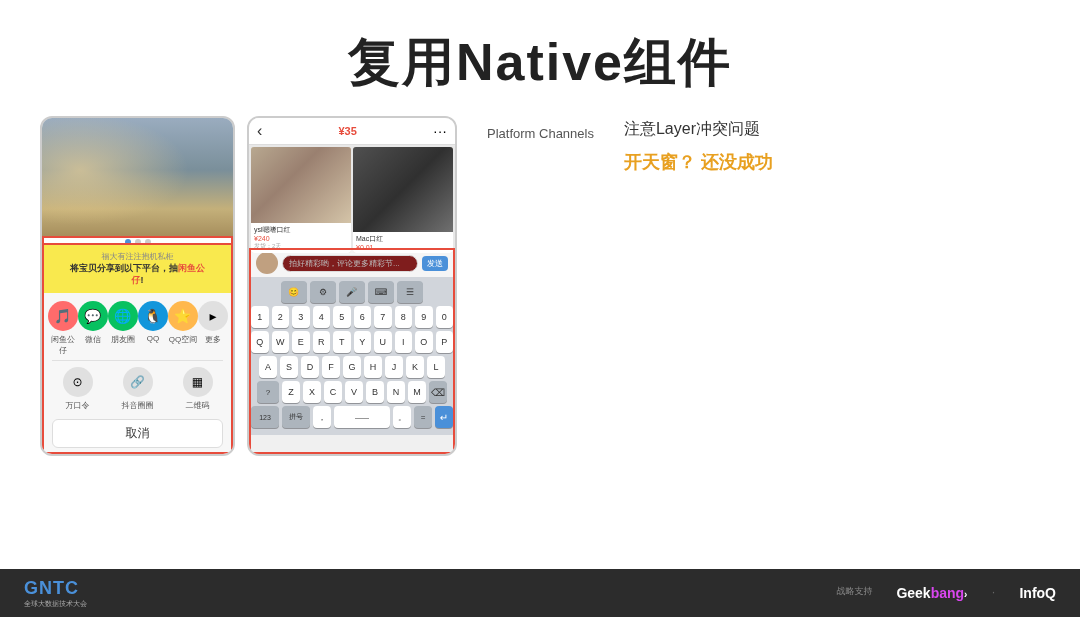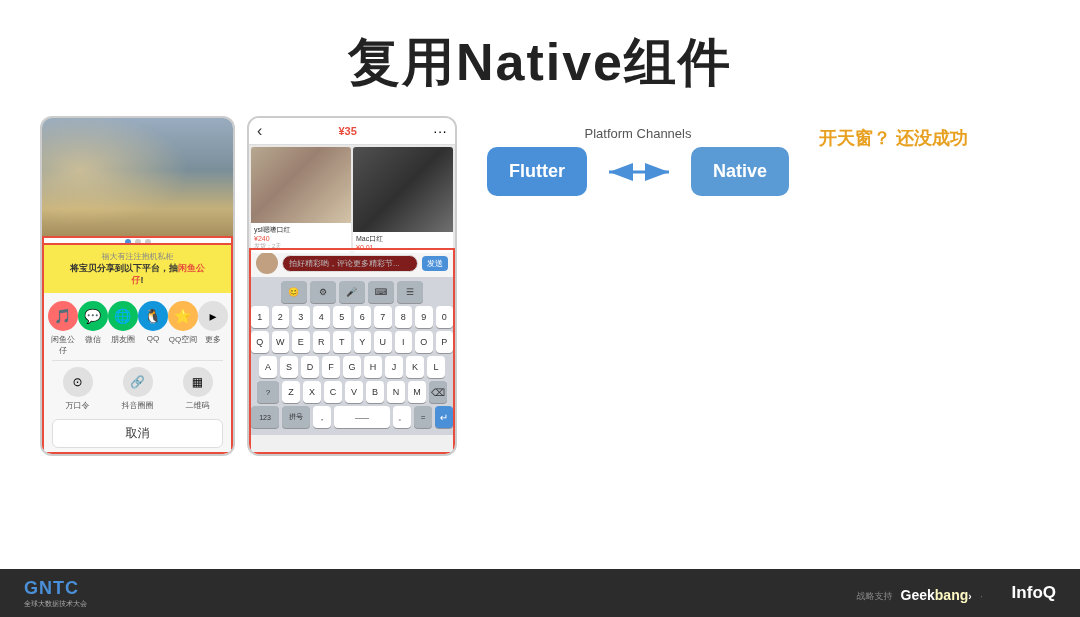--- a/index.html
+++ b/index.html
@@ -310,21 +310,21 @@
     }
     .note-text {
       font-size: 16px;
       color: #333;
       line-height: 1.6;
     }
     .note-highlight {
       font-size: 18px;
       color: #e8a020;
       font-weight: bold;
-      margin-top: 10px;
+      margin-top: 0;
     }
 
     
     .footer {
       position: absolute;
       bottom: 0;
       left: 0;
       right: 0;
       height: 48px;
       background: #2c2c2c;
@@ -343,37 +343,36 @@
       font-weight: bold;
       color: #4a90d9;
       letter-spacing: 1px;
     }
     .footer-logo-sub {
       font-size: 7px;
       color: #aaa;
     }
     .footer-right {
       display: flex;
-      align-items: flex-end;
-      gap: 8px;
+      align-items: flex-start;
+      gap: 24px;
     }
     .footer-powered {
       font-size: 9px;
       color: #888;
     }
     .footer-brand1 {
       font-size: 14px;
       font-weight: bold;
       color: white;
     }
     .footer-brand3 {
-      font-size: 17px;
+      font-size: 14px;
       font-weight: bold;
       color: white;
-      margin-left: 20px;
     }
 
     
     .red-border-overlay {
       position: absolute;
       bottom: 0;
       left: 0;
       right: 0;
       height: 218px;
       border: 2px solid #e74c3c;
@@ -578,54 +577,38 @@
           <div class="key key-blue" style="font-size:10px;">↵</div>
         </div>
       </div>
     </div>
   </div>
 
   <div class="right-content">
 
     <div class="platform-diagram">
       <span class="platform-label">Platform Channels</span>
-      <div class="platform-boxes">
-        <div class="flutter-box">Flutter</div>
-        <div class="arrow-bidirectional">
-          <svg width="80" height="30" viewBox="0 0 80 30">
-            <defs>
-              <marker id="arrowhead-left" markerWidth="8" markerHeight="6" refX="0" refY="3" orient="auto">
-                <polygon points="8 0, 0 3, 8 6" fill="#4a90d9"></polygon>
-              </marker>
-              <marker id="arrowhead-right" markerWidth="8" markerHeight="6" refX="8" refY="3" orient="auto">
-                <polygon points="0 0, 8 3, 0 6" fill="#4a90d9"></polygon>
-              </marker>
-            </defs>
-            <line x1="10" y1="15" x2="70" y2="15" stroke="#4a90d9" stroke-width="3" marker-start="url(#arrowhead-left)" marker-end="url(#arrowhead-right)"></line>
-          </svg>
-        </div>
-        <div class="native-box">Native</div>
-      </div>
     </div>
 
     <div class="notes-area">
+      <div class="note-text">注意Layer冲突问题</div>
       <div class="note-highlight">开天窗？  还没成功</div>
     </div>
 
   </div>
 </div>
 
 <div class="footer">
   <div class="footer-left">
     <span class="footer-logo-text">GNTC</span>
     <span class="footer-logo-sub">全球大数据技术大会</span>
   </div>
   <div class="footer-right">
     <span class="footer-powered">战略支持</span>
     <span class="footer-brand1">
-      <span style="color:white;">Geek</span><span style="color:#fef9c3;">bang</span><span style="color:white;font-size:10px;">›</span>
+      <span style="color:white;">Geek</span><span style="color:#d946ef;">bang</span><span style="color:white;font-size:10px;">›</span>
     </span>
     <span style="color:#666;font-size:12px;">·</span>
     <span class="footer-brand3">
       <span style="color:white;">InfoQ</span>
     </span>
   </div>
 </div>
 
 </body></html>

